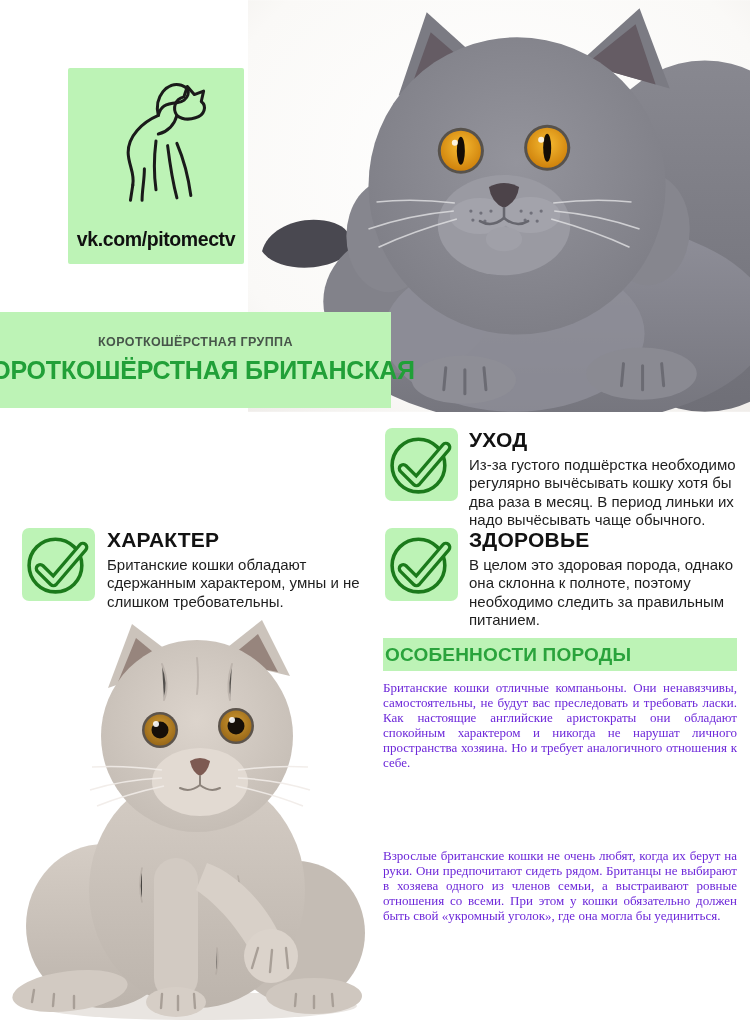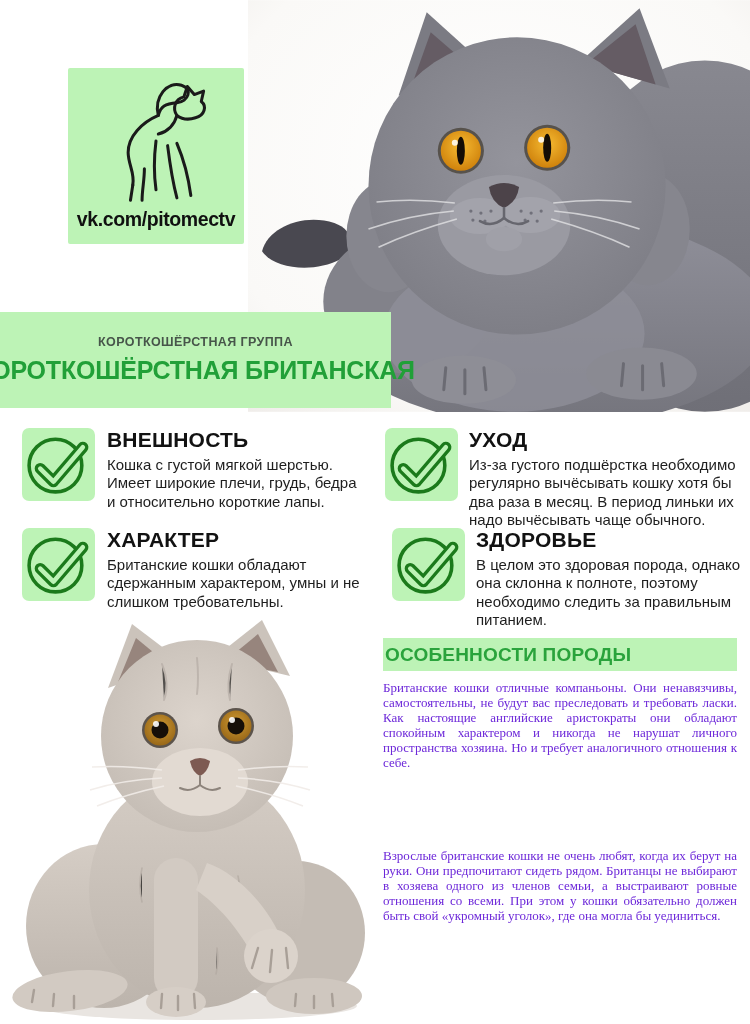--- a/index.html
+++ b/index.html
@@ -4,41 +4,41 @@
 <style>
   html,body{margin:0;padding:0;background:#ffffff;}
   .canvas{position:relative;width:750px;height:1024px;overflow:hidden;background:#ffffff;
           font-family:"Liberation Sans","DejaVu Sans",sans-serif;}
   .abs{position:absolute;}
 
   
   .photo{position:absolute;}
 
   
-  .logo{left:68px;top:68px;width:176px;height:176px;background:#bdf3b6;border-radius:2px;
+  .logo{left:68px;top:68px;width:176px;height:196px;background:#bdf3b6;border-radius:2px;
         display:flex;flex-direction:column;align-items:center;justify-content:flex-end;}
   .logo svg{position:absolute;top:8px;left:18px;}
   .logo .url{font-weight:700;font-size:19.5px;color:#101010;letter-spacing:-0.4px;margin-bottom:13px;}
 
   
   .titleblock{left:0;top:312px;width:391px;height:96px;background:#bdf3b6;
               display:flex;flex-direction:column;align-items:center;justify-content:center;}
   .eyebrow{font-size:12.5px;font-weight:700;color:#47554a;letter-spacing:0.4px;margin-bottom:7px;}
   .bigtitle{font-size:25px;font-weight:700;color:#21a038;letter-spacing:-0.2px;white-space:nowrap;}
 
   
   .feature{position:absolute;}
   .feature .ficon{position:absolute;left:0;top:0;width:73px;height:73px;}
   .feature .ftext{margin-left:85px;}
   .feature h3{margin:0 0 4px 0;font-size:21px;font-weight:700;color:#121212;letter-spacing:0.2px;}
   .feature p{margin:0;font-size:15px;line-height:1.23;color:#1e1e1e;}
   .f-tl{left:22px;top:428px;width:345px;}
   .f-bl{left:22px;top:528px;width:345px;}
   .f-tr{left:385px;top:428px;width:352px;}
-  .f-br{left:385px;top:528px;width:352px;margin-left:7px;}
+  .f-br{left:385px;top:528px;width:352px;}
   .f-tr .ftext,.f-br .ftext{margin-left:84px;}
 
   
   .greenbar{position:absolute;left:383px;width:354px;height:33px;background:#bdf3b6;
             display:flex;align-items:center;}
   .greenbar span{font-size:19px;font-weight:700;color:#2aa33c;padding-left:2px;letter-spacing:0.2px;}
   .railpara{position:absolute;left:383px;width:354px;font-size:13px;line-height:1.16;
             color:#6d28d9;text-align:justify;margin:0;font-family:Liberation Serif, serif;}
   .bar1{top:638px;} .para1{top:680px;}
   .bar2{top:826px;} .para2{top:848px;}
@@ -237,32 +237,20 @@
       </g>
     </svg>
     <div class="url">vk.com/pitomectv</div>
   </div>
 
   <div class="abs titleblock">
     <div class="eyebrow">КОРОТКОШЁРСТНАЯ ГРУППА</div>
     <div class="bigtitle">КОРОТКОШЁРСТНАЯ БРИТАНСКАЯ</div>
   </div>
 
-  <div class="feature f-tl">
-    <svg class="ficon" viewBox="0 0 72 72">
-      <rect width="72" height="72" rx="7" fill="#bdf3b6"></rect>
-      <circle cx="33" cy="37" r="26" fill="none" stroke="#1b7a1b" stroke-width="3.5"></circle>
-      <path d="M18,40 L31,53 L60,19" fill="none" stroke="#1b7a1b" stroke-width="11" stroke-linecap="round" stroke-linejoin="round"></path>
-      <path d="M18,40 L31,53 L60,19" fill="none" stroke="#bdf3b6" stroke-width="4.5" stroke-linecap="round" stroke-linejoin="round"></path>
-    </svg>
-    <div class="ftext">
-      <h3>ВНЕШНОСТЬ</h3>
-      <p>Кошка с густой мягкой шерстью. Имеет широкие плечи, грудь, бедра и относительно короткие лапы.</p>
-    </div>
-  </div>
 
   <div class="feature f-bl">
     <svg class="ficon" viewBox="0 0 72 72">
       <rect width="72" height="72" rx="7" fill="#bdf3b6"></rect>
       <circle cx="33" cy="37" r="26" fill="none" stroke="#1b7a1b" stroke-width="3.5"></circle>
       <path d="M18,40 L31,53 L60,19" fill="none" stroke="#1b7a1b" stroke-width="11" stroke-linecap="round" stroke-linejoin="round"></path>
       <path d="M18,40 L31,53 L60,19" fill="none" stroke="#bdf3b6" stroke-width="4.5" stroke-linecap="round" stroke-linejoin="round"></path>
     </svg>
     <div class="ftext">
       <h3>ХАРАКТЕР</h3>

